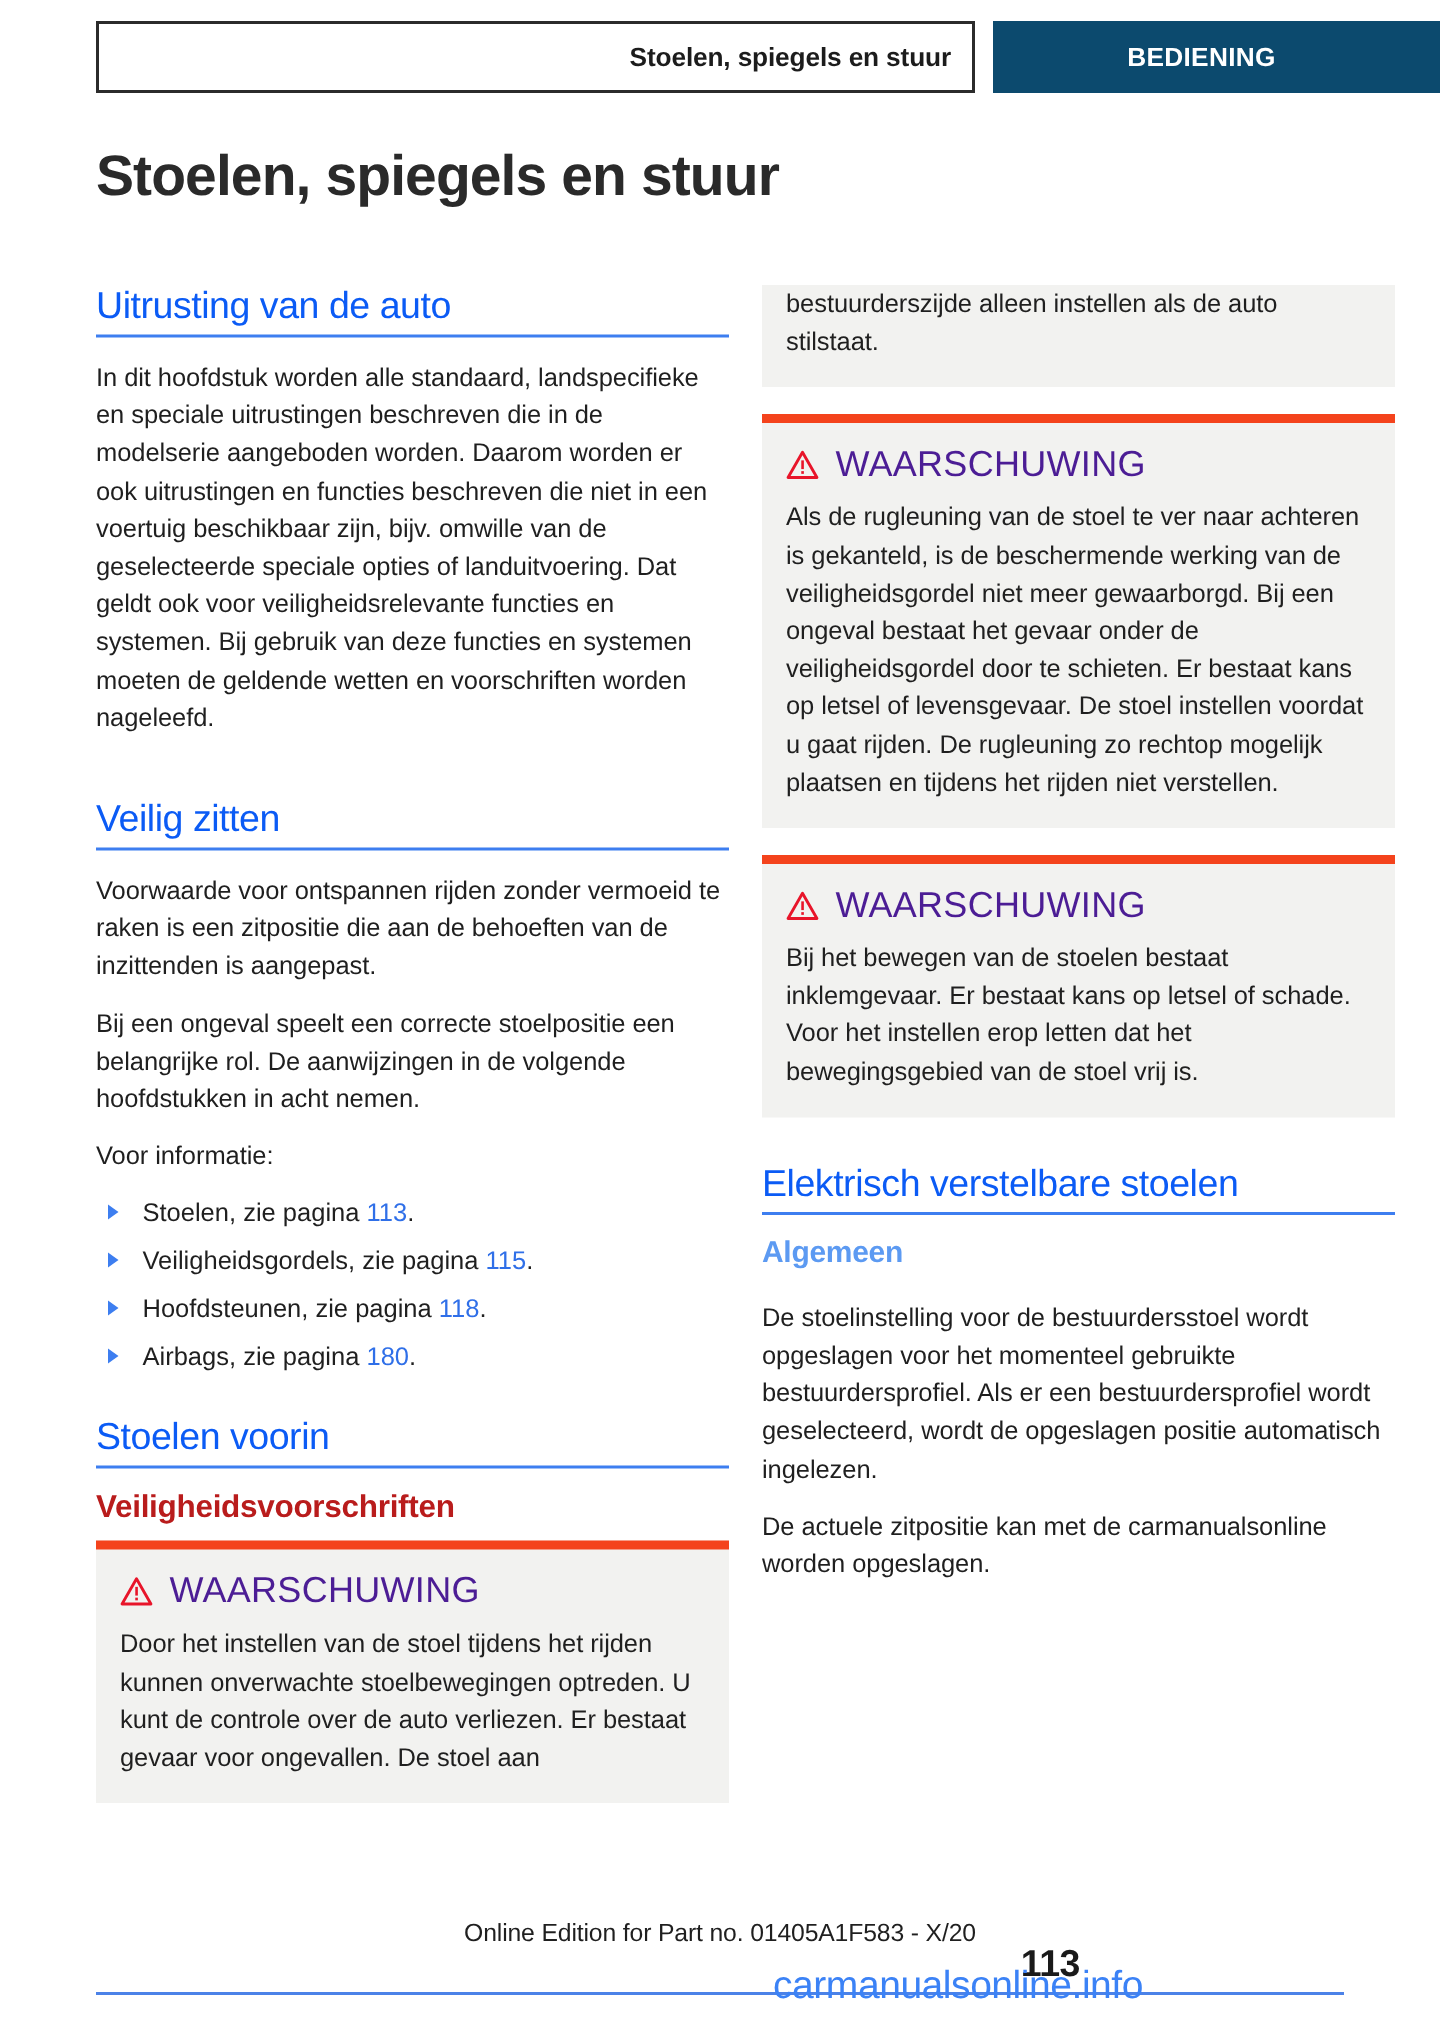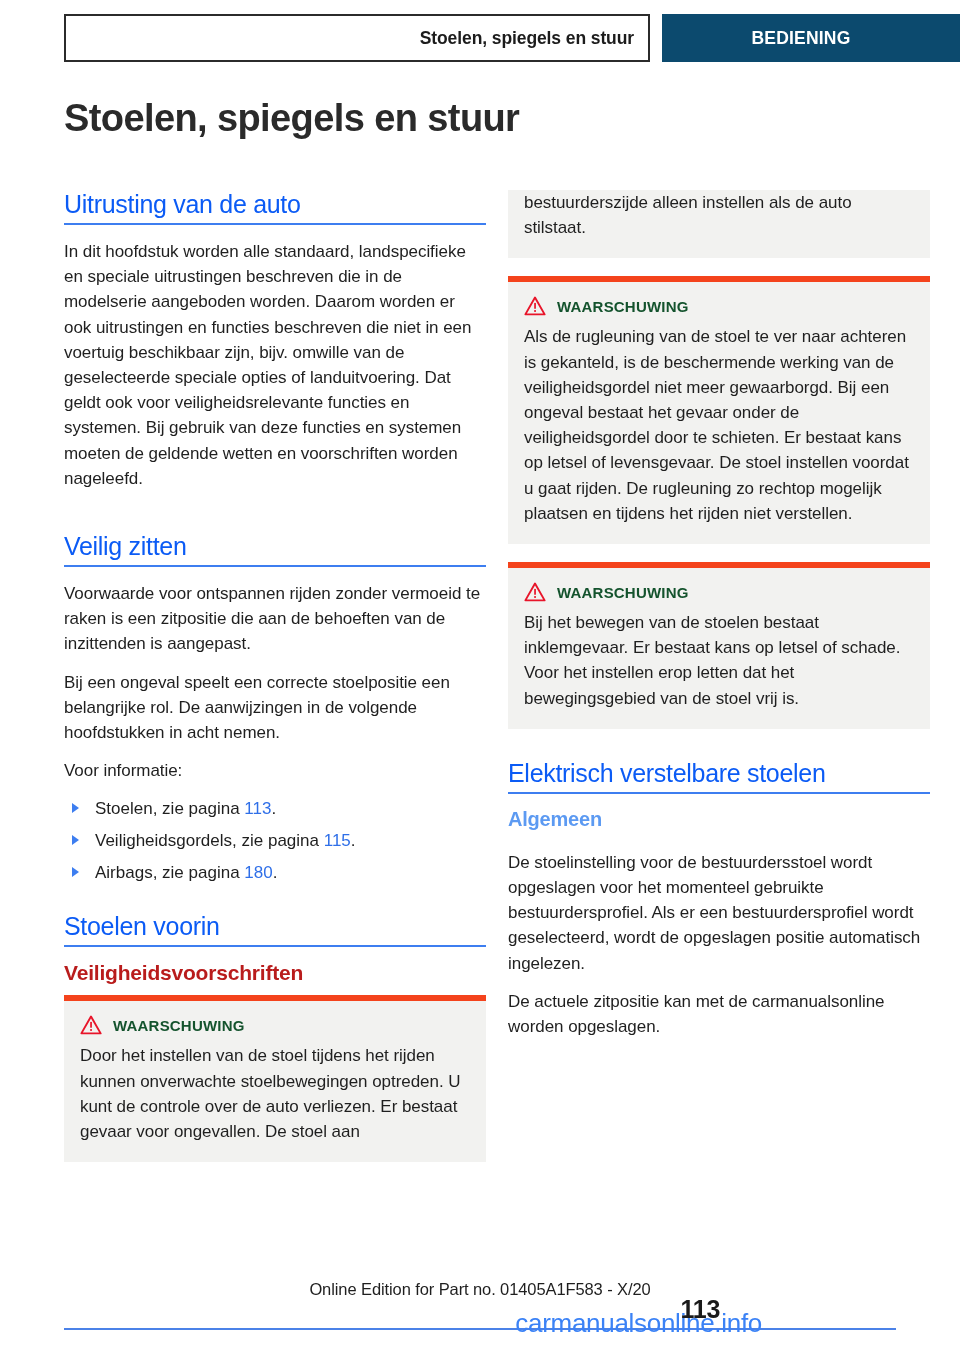--- a/index.html
+++ b/index.html
@@ -153,23 +153,23 @@
     padding: 0px 16px 18px 16px;
     margin-bottom: 18px;
   }
   .warn-head {
     display: flex;
     align-items: center;
     gap: 11px;
     margin-bottom: 8px;
   }
   .warn-title {
-    font-size: 15px;
-    font-weight: bold;
-    color: #14532d;
+    font-size: 24px;
+    font-weight: normal;
+    color: #4c1d95;
     letter-spacing: 0.2px;
   }
   .warn-body {
     font-size: 17px;
     line-height: 25.2px;
     color: #1f1f1f;
     letter-spacing: -0.05px;
   }
   .warn-icon { width: 22px; height: 20px; display: block; }
 
@@ -240,20 +240,24 @@
         <li>
           <span class="bullet-tri"></span>
           <span>Stoelen, zie pagina </span><span class="pageref">113</span><span>.</span>
         </li>
         <li>
           <span class="bullet-tri"></span>
           <span>Veiligheidsgordels, zie pagina </span><span class="pageref">115</span><span>.</span>
         </li>
         <li>
           <span class="bullet-tri"></span>
+          <span>Hoofdsteunen, zie pagina </span><span class="pageref">118</span><span>.</span>
+        </li>
+        <li>
+          <span class="bullet-tri"></span>
           <span>Airbags, zie pagina </span><span class="pageref">180</span><span>.</span>
         </li>
       </ul>
 
       <div class="spacer-md"></div>
 
       <h1 class="h-main">Stoelen voorin</h1>
 
       <h2 class="h-sub">Veiligheidsvoorschriften</h2>
 

